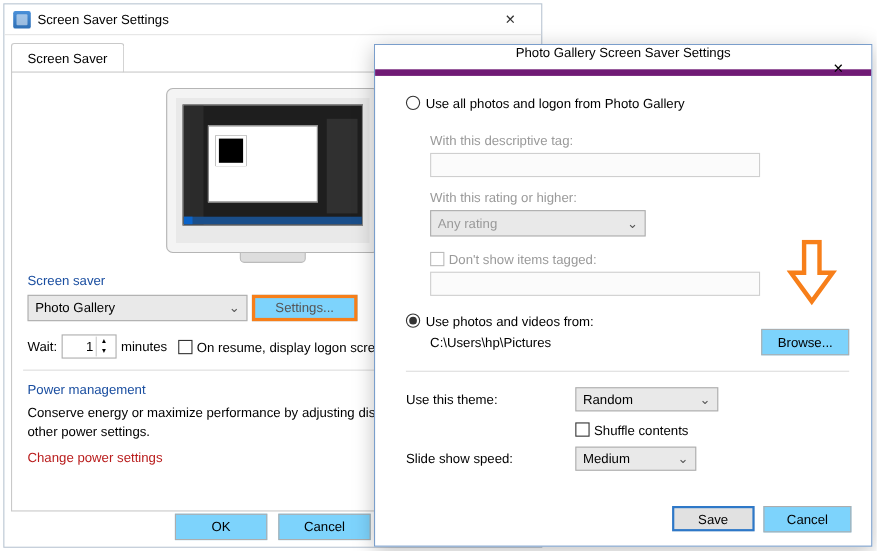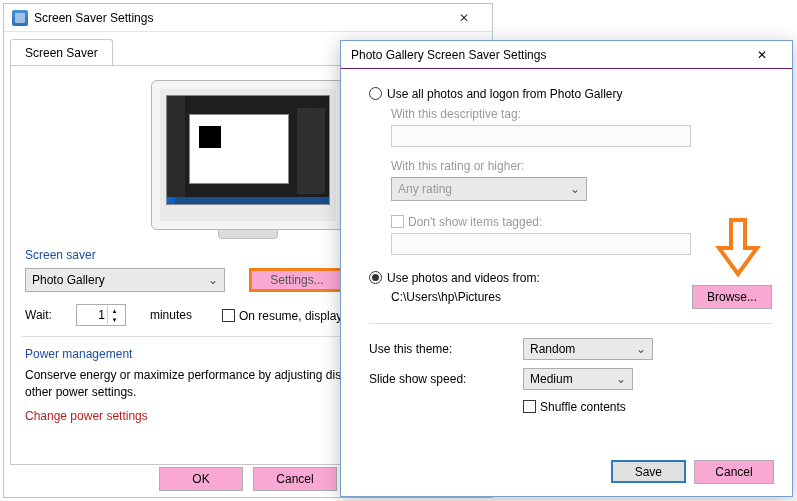--- a/index.html
+++ b/index.html
@@ -20,38 +20,38 @@
   .monitor .screen { position:absolute; left:14px; top:14px; right:14px; bottom:24px; background:#1e1e1e; border:1px solid #888; overflow:hidden; }
   .monitor .stand { position:absolute; bottom:-10px; left:50%; transform:translateX(-50%); width:60px; height:10px; background:#ddd; border:1px solid #bbb; border-radius:0 0 4px 4px; }
   .screen .mini-window { position:absolute; left:22px; top:18px; width:100px; height:70px; background:#fff; border:1px solid #888; }
   .screen .mini-window::before { content:""; position:absolute; left:6px; top:8px; width:22px; height:22px; background:#000; border:3px solid #fff; }
   .screen .mini-sidebar { position:absolute; left:0; top:0; bottom:0; width:18px; background:#2b2b2b; }
   .screen .mini-taskbar { position:absolute; left:0; right:0; bottom:0; height:7px; background:#1a4e8a; }
   .screen .mini-taskbar::before { content:""; position:absolute; left:0; top:0; width:8px; height:7px; background:#0a63c9; }
   .screen .mini-right { position:absolute; right:4px; top:12px; width:28px; bottom:10px; background:#303030; }
 
   .group-label { color:#1a4ea0; margin-bottom:6px; }
-  .row { display:flex; align-items:center; gap:24px; }
+  .row { display:flex; align-items:center; gap:4px; }
   .combo { height:24px; border:1px solid #adadad; background:#e9e9e9; display:flex; align-items:center; padding:0 6px; }
   .combo .arrow { margin-left:auto; }
-  .btn { height:24px; border:1px solid #adadad; background:#f9a8d4; display:inline-flex; align-items:center; justify-content:center; padding:0 14px; color:#555; }
+  .btn { height:24px; border:1px solid #adadad; background:#7dd3fc; display:inline-flex; align-items:center; justify-content:center; padding:0 14px; color:#555; }
   .btn.enabled { color:#000; }
   .hl-orange { border:3px solid #f77f1a; }
   .spin { width:50px; height:22px; border:1px solid #adadad; display:flex; align-items:center; }
   .spin input { border:none; width:30px; text-align:right; outline:none; background:transparent; }
   .spin .arrows { width:14px; display:flex; flex-direction:column; border-left:1px solid #ccc; }
   .spin .arrows span { font-size:7px; text-align:center; line-height:9px; }
   .chk { width:13px; height:13px; border:1px solid #333; display:inline-block; margin-right:4px; position:relative; top:2px; }
   .link { color:#b91c1c; cursor:pointer; }
   .sep { border-top:1px solid #ddd; margin:10px -4px; }
   .dlg-buttons { position:absolute; left:0; right:0; bottom:6px; display:flex; justify-content:center; gap:10px; }
 
   
   .win2 { position:absolute; left:340px; top:40px; width:453px; height:457px; border:1px solid #7a9ecb; background:#fff; box-shadow:0 4px 18px rgba(0,0,0,.25); }
-  .win2-titlebar { height:28px; display:flex; align-items:center; padding:0 10px; border-bottom:1px solid #701a75; background:#fff; }
+  .win2-titlebar { height:28px; display:flex; align-items:center; padding:0 10px; border-bottom:6px solid #701a75; background:#fff;flex-direction:column; }
   .win2-close { margin-left:auto; width:40px; height:22px; display:flex; align-items:center; justify-content:center; }
   .win2-body { padding: 16px 20px 12px 28px; position:relative; height:calc(100% - 28px); }
   .radio { width:13px; height:13px; border:1px solid #333; border-radius:50%; display:inline-block; position:relative; top:2px; margin-right:5px; }
   .radio.checked::after { content:""; position:absolute; inset:2px; border-radius:50%; background:#333; }
   .disabled { color:#9a9a9a; }
   .textbox { height:22px; border:1px solid #cfcfcf; background:#fbfbfb; width:100%; }
   .indent { margin-left: 22px; }
   .field-row { display:flex; align-items:center; gap:14px; margin:8px 0; }
   .field-label { width:140px; }
   .combo2 { width:130px; height:22px; border:1px solid #adadad; background:#e9e9e9; display:flex; align-items:center; padding:0 6px; }
@@ -133,21 +133,21 @@
 
 <div class="win2">
   <div class="win2-titlebar">
     <span>Photo Gallery Screen Saver Settings</span>
     <div class="win2-close xicon"></div>
   </div>
   <div class="win2-body">
     <div>
       <span class="radio"></span><span>Use all photos and logon from Photo Gallery</span>
     </div>
-    <div class="indent disabled" style="margin-top:6px">
+    <div class="indent disabled" style="margin-top:20px">
       <div>With this descriptive tag:</div>
       <div class="textbox" style="width:300px;margin-top:4px"></div>
 
       <div style="margin-top:12px">With this rating or higher:</div>
       <div class="combo" style="width:196px;margin-top:4px;color:#9a9a9a">
         <span>Any rating</span>
         <span class="arrow chev"></span>
       </div>
 
       <div style="margin-top:12px"><span class="chk" style="border-color:#bbb"></span><span>Don't show items tagged:</span></div>
@@ -168,29 +168,29 @@
     <div class="sep" style="margin:14px 0"></div>
 
     <div class="field-row">
       <div class="field-label">Use this theme:</div>
       <div class="combo2">
         <span>Random</span>
         <span class="chev" style="margin-left:auto"></span>
       </div>
     </div>
     <div class="field-row">
+      <div class="field-label"></div>
+      <div><span class="chk"></span><span>Shuffle contents</span></div>
+    </div>
+    <div class="field-row">
       <div class="field-label">Slide show speed:</div>
       <div class="combo2" style="width:110px">
         <span>Medium</span>
         <span class="chev" style="margin-left:auto"></span>
       </div>
-    </div>
-    <div class="field-row">
-      <div class="field-label"></div>
-      <div><span class="chk"></span><span>Shuffle contents</span></div>
     </div>
 
     <div class="win2-buttons">
       <div class="btn-primary">
           <span>Save</span>
         </div>
       <div class="btn enabled" style="width:80px">
           <span>Cancel</span>
         </div>
     </div>

